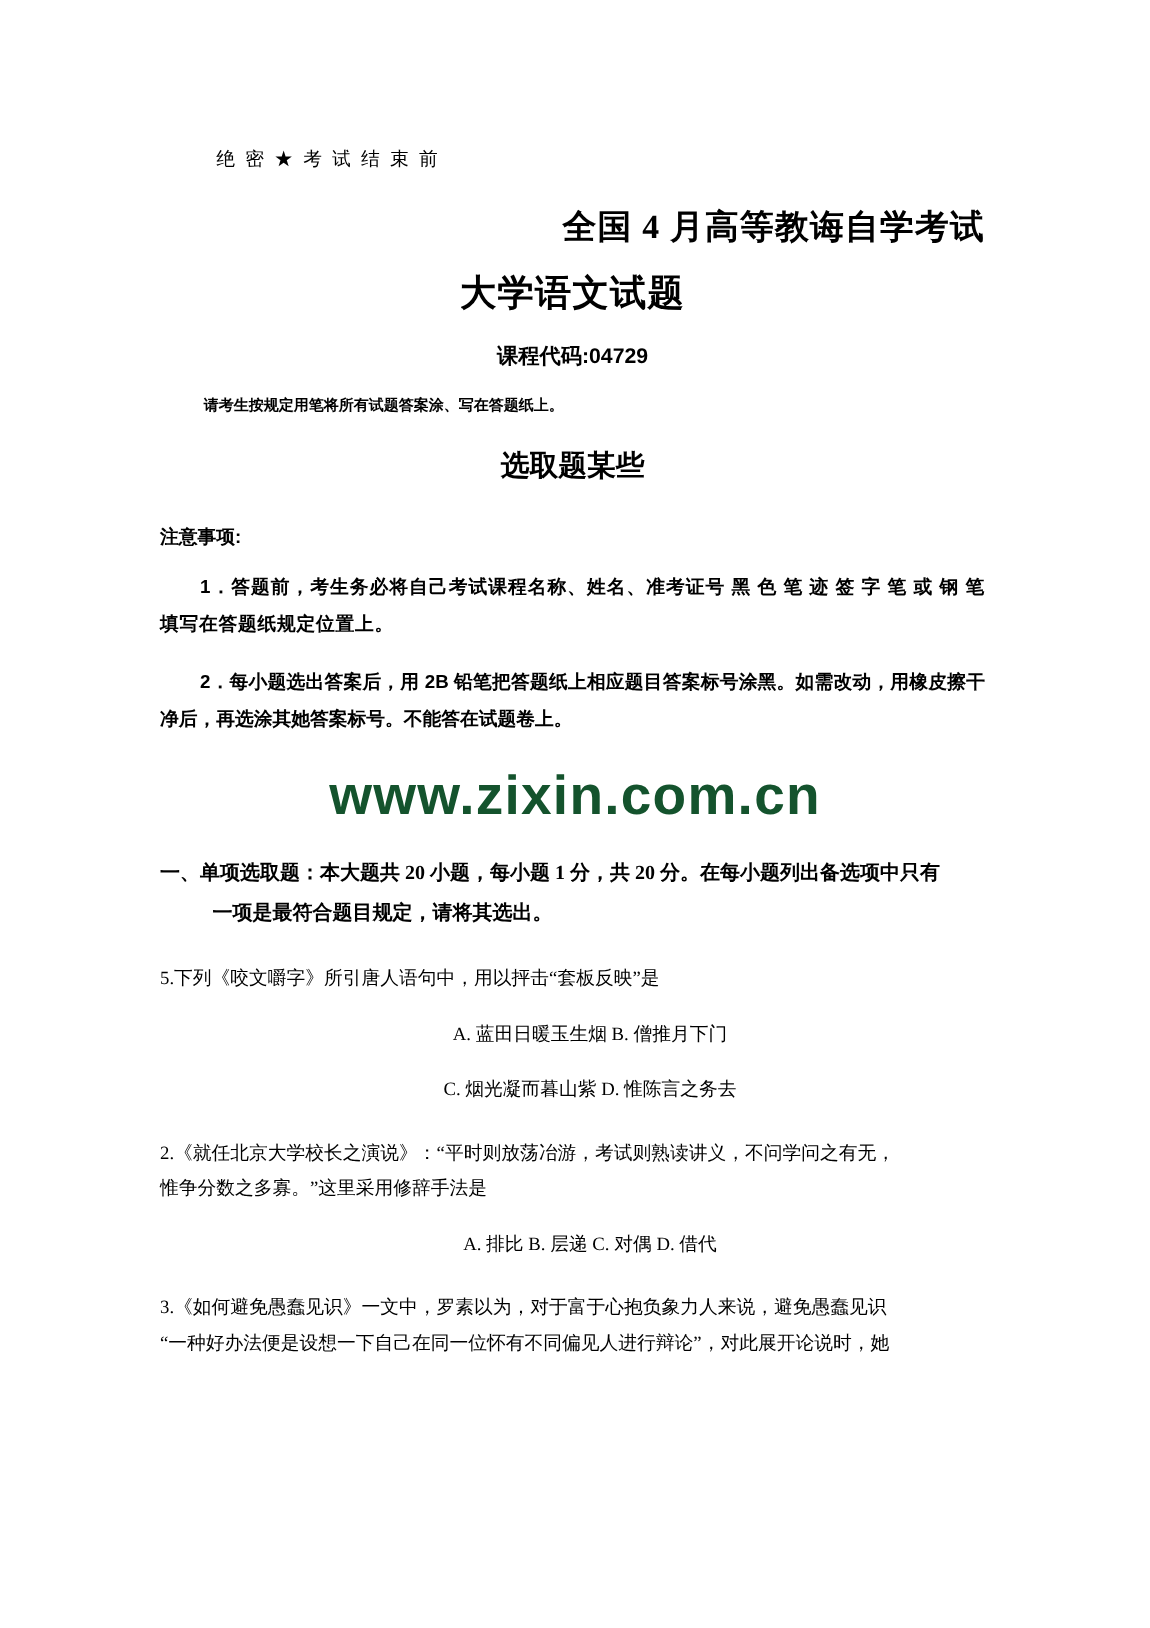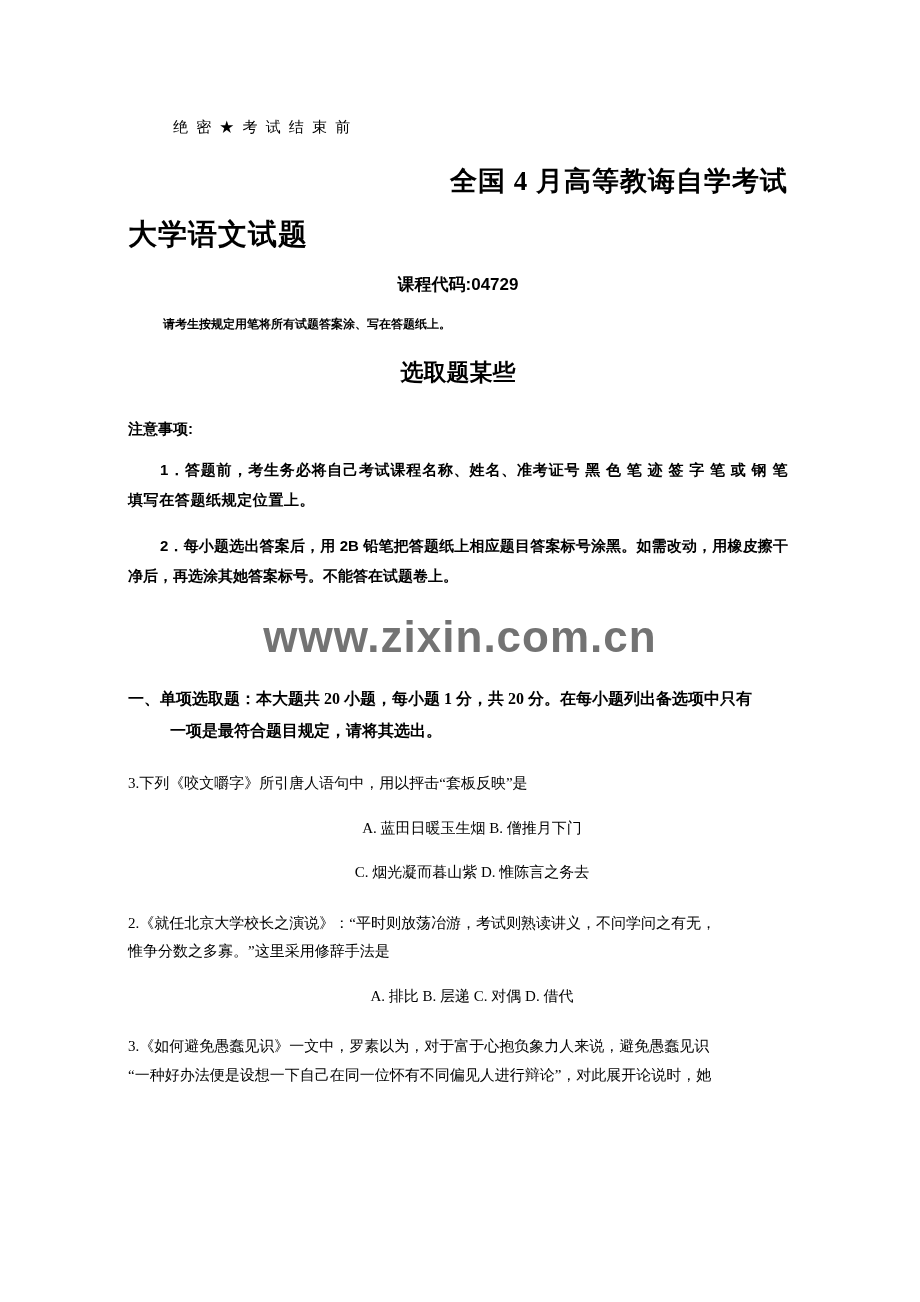--- a/index.html
+++ b/index.html
@@ -37,21 +37,21 @@
   }
   .doc-title {
     text-align: right;
     font-size: 27px;
     font-weight: bold;
     margin-top: 26px;
     letter-spacing: 1px;
     font-family: "Liberation Serif", serif;
   }
   .doc-subtitle {
-    text-align: left;
+    text-align: center;
     font-size: 29px;
     font-weight: bold;
     margin-top: 16px;
     letter-spacing: 1px;
   }
   .course-code {
     text-align: center;
     font-size: 17px;
     font-weight: bold;
     margin-top: 18px;
@@ -90,21 +90,21 @@
   }
   .watermark {
     position: absolute;
     left: 128px;
     top: 612px;
     width: 664px;
     text-align: center;
     font-family: "Liberation Sans", sans-serif;
     font-size: 44px;
     font-weight: bold;
-    color: #737373;
+    color: #14532d;
     letter-spacing: 1px;
     user-select: none;
     pointer-events: none;
   }
   .big-q {
     margin-top: 92px;
     font-size: 16px;
     font-weight: bold;
     line-height: 2.0;
     font-family: "Liberation Serif", serif;
@@ -160,21 +160,21 @@
     <div class="notice-item spaced">1．答题前，考生务必将自己考试课程名称、姓名、准考证号 黑 色 笔 迹 签 字 笔 或 钢 笔 填写在答题纸规定位置上。</div>
 
     <div class="notice-item">2．每小题选出答案后，用 2B 铅笔把答题纸上相应题目答案标号涂黑。如需改动，用橡皮擦干净后，再选涂其她答案标号。不能答在试题卷上。</div>
 
     <div class="big-q">
       <span>一、单项选取题：本大题共 20 小题，每小题 1 分，共 20 分。在每小题列出备选项中只有</span>
       <span class="cont">一项是最符合题目规定，请将其选出。</span>
     </div>
 
     <div class="q">
-      <span>3.下列《咬文嚼字》所引唐人语句中，用以抨击“套板反映”是</span>
+      <span>5.下列《咬文嚼字》所引唐人语句中，用以抨击“套板反映”是</span>
     </div>
     <div class="opts">A. 蓝田日暖玉生烟  B. 僧推月下门</div>
     <div class="opts">C. 烟光凝而暮山紫  D. 惟陈言之务去</div>
 
     <div class="q">
       <span>2.《就任北京大学校长之演说》：“平时则放荡冶游，考试则熟读讲义，不问学问之有无，</span>
       <span class="line2">惟争分数之多寡。”这里采用修辞手法是</span>
     </div>
     <div class="opts">A. 排比  B. 层递  C. 对偶  D. 借代</div>
 

